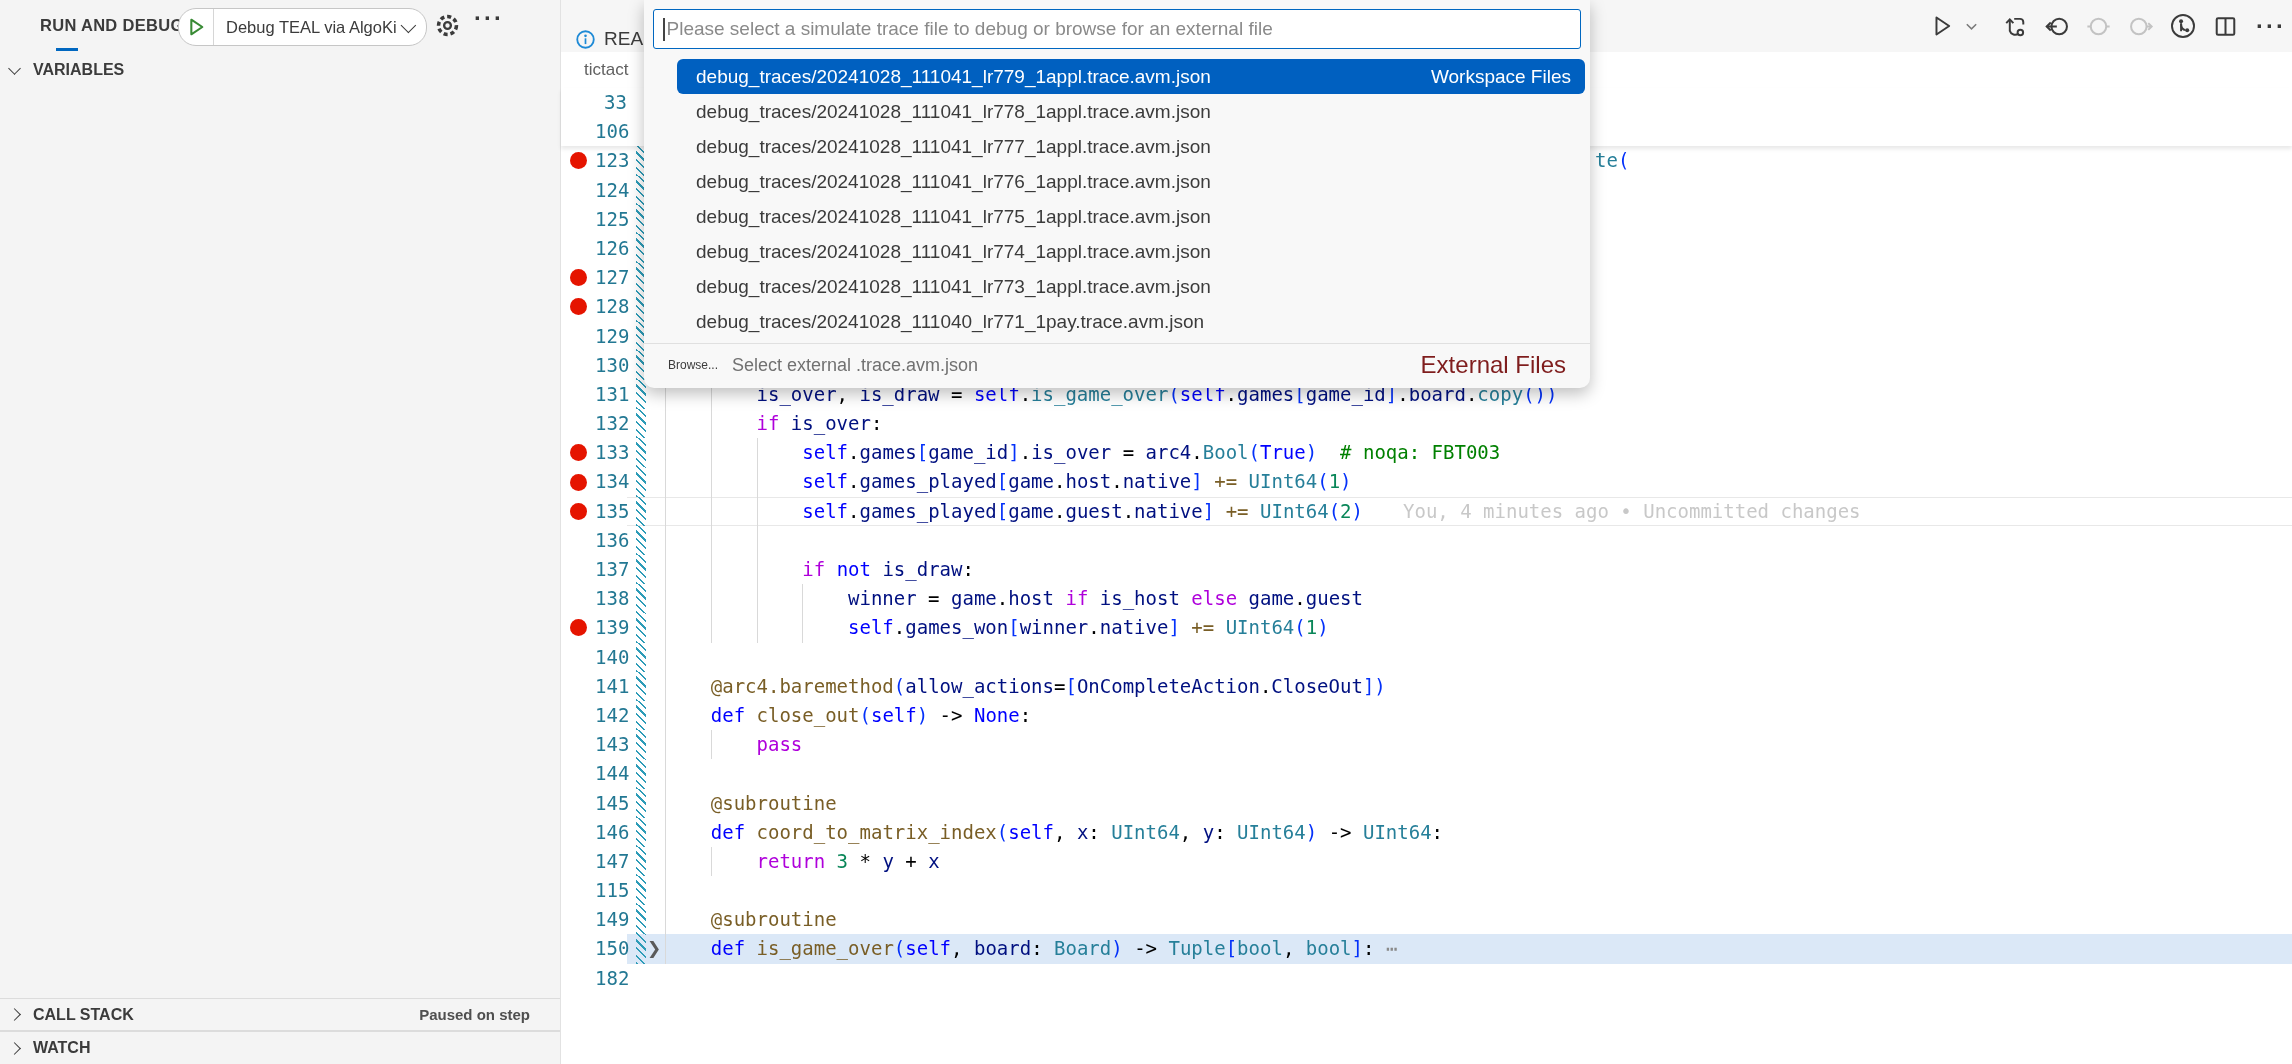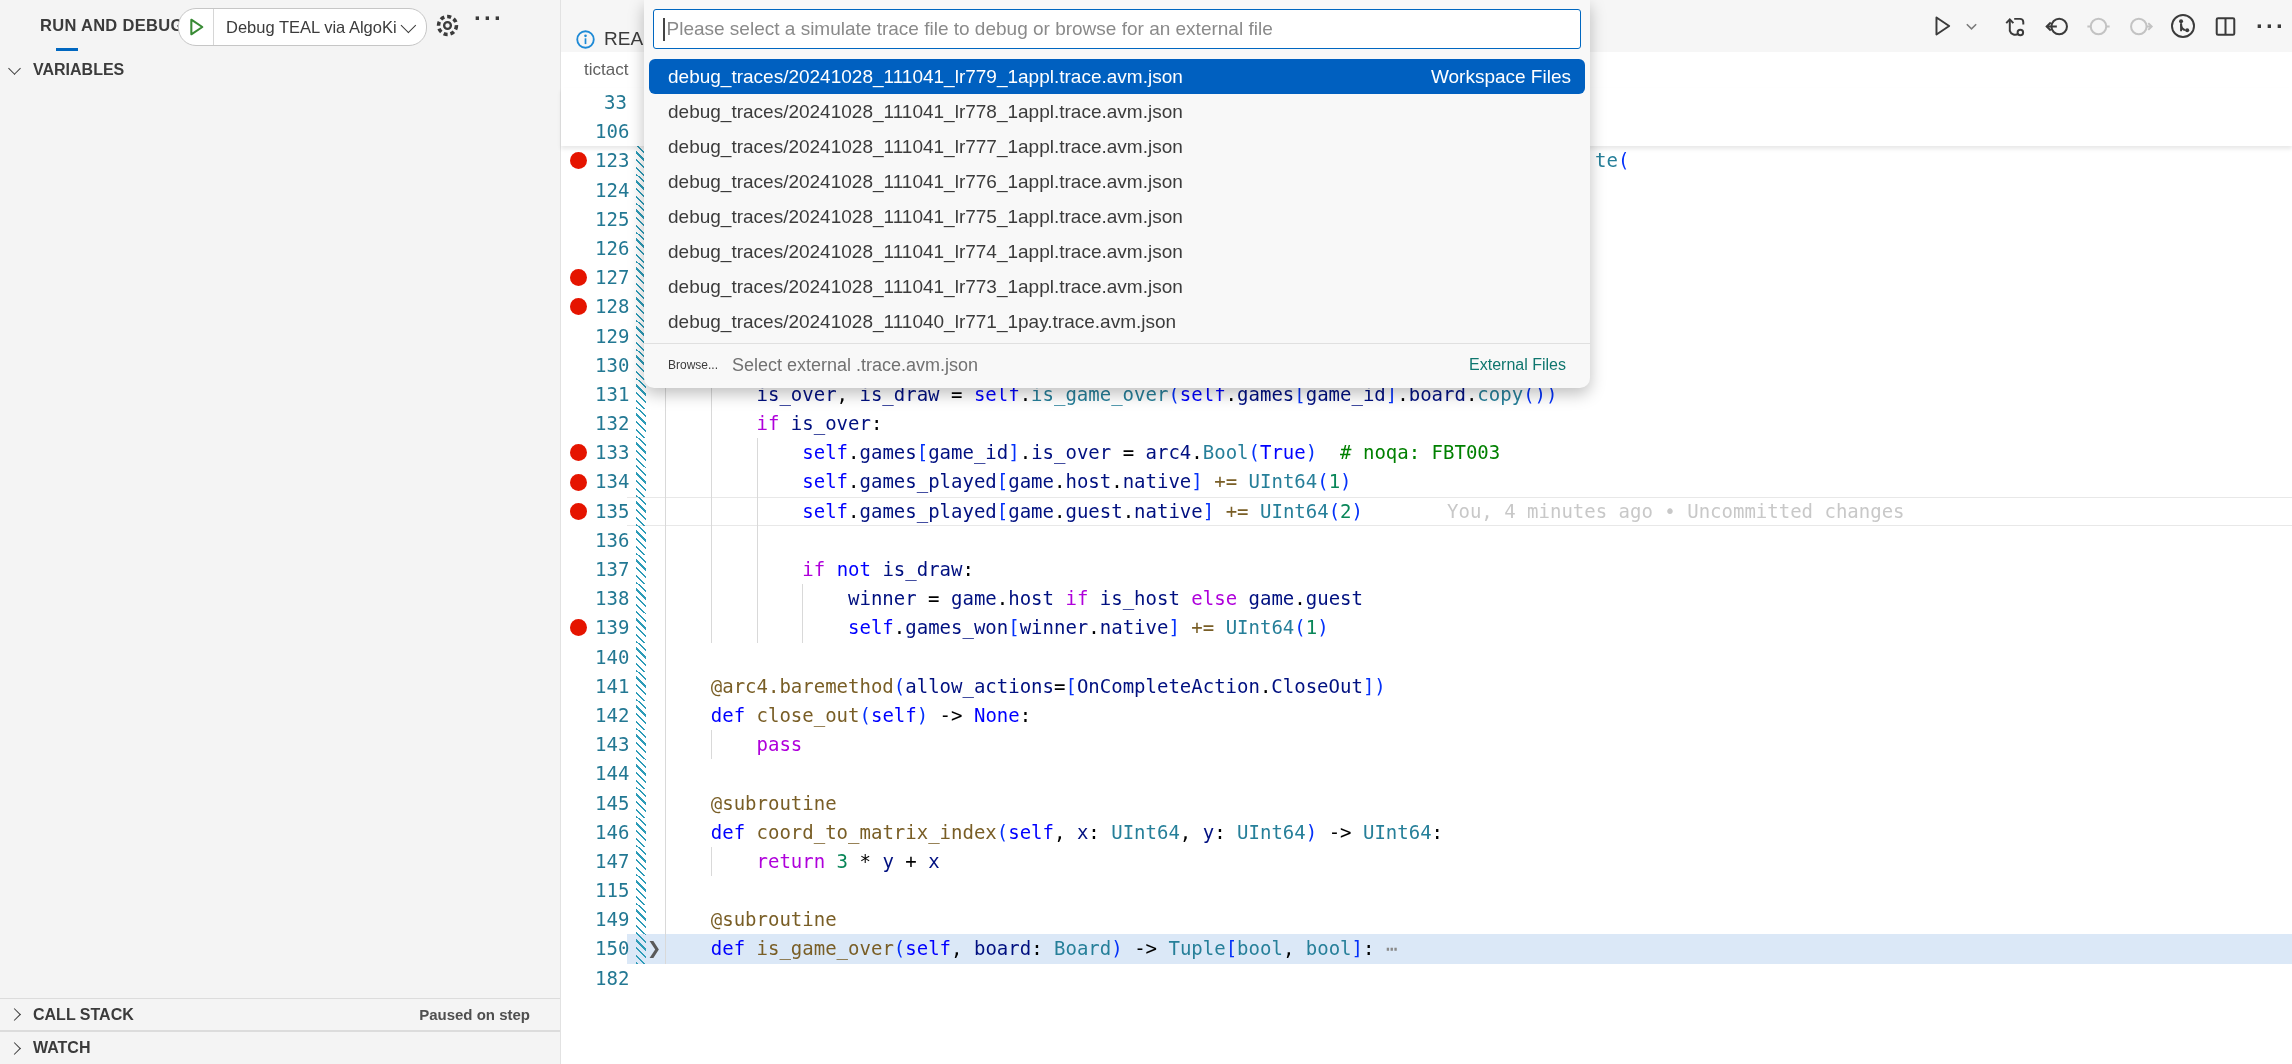--- a/index.html
+++ b/index.html
@@ -41,40 +41,40 @@
   .gbp{width:34px;display:flex;align-items:center;justify-content:center;z-index:1;}
   .bp-dot{width:17px;height:17px;border-radius:50%;background:#e51400;}
   .gnum{width:32px;text-align:right;color:#237893;z-index:1;}
   .ghatch{width:22px;position:relative;z-index:1;}
   .ghatch i{position:absolute;left:9px;top:0;bottom:0;width:10px;
     background:repeating-linear-gradient(45deg,#2d9cb8 0 1.6px,rgba(255,255,255,0) 1.6px 5.4px);}
   .gcode{flex:1;padding-left:16px;white-space:pre;z-index:1;
     background-image:repeating-linear-gradient(to right,#d9d9d9 0 1px,transparent 1px 4ch);
     background-repeat:no-repeat;background-position:16px 0;background-size:0 0;}
   .fold-chev{position:absolute;left:84px;top:0;width:18px;height:29.2px;color:#5a5a5a;font-size:17px;line-height:29.2px;text-align:center;z-index:2;font-family:"DejaVu Sans",sans-serif;}
-  .blame{color:#c8c8c8;margin-left:84px;}
+  .blame{color:#c8c8c8;margin-left:40px;}
   .tk-kw{color:#AF00DB}.tk-kb{color:#0000FF}.tk-v{color:#001080}.tk-fn{color:#267F99}
   .tk-dn{color:#795E26}.tk-nm{color:#098658}.tk-cm{color:#008000}.tk-op{color:#000}
   .tk-br{color:#0431FA}.tk-fold{color:#8a8a8a}
   
   .quickpick{position:absolute;left:644px;top:0;width:946px;background:#f8f8f8;z-index:20;
     border-radius:0 0 10px 10px;box-shadow:0 6px 16px rgba(0,0,0,.25);padding-bottom:2px;}
   .qp-inputwrap{padding:9px 9px 5px 9px;}
   .qp-input{height:38px;background:#fff;border:1.5px solid #0067c0;border-radius:3px;display:flex;align-items:center;padding:0 9px;}
   .qp-caret{width:1.5px;height:23px;background:#444;margin-right:2px;}
   .qp-placeholder{font-size:19px;color:#8a8a8a;white-space:nowrap;overflow:hidden;}
-  .qp-list{margin-top:5px;}
+  .qp-list{margin-top:5px;padding-left:28px;}
   .qp-item{height:35px;display:flex;align-items:center;margin:0 5px;padding:0 14px 0 19px;border-radius:6px;font-size:19px;color:#3b3b3b;cursor:pointer;}
   .qp-item .qp-label{flex:1;white-space:nowrap;overflow:hidden;}
   .qp-item.sel{background:#0060C0;color:#fff;}
   .qp-badge{margin-left:auto;font-size:19px;}
   .qp-browse{margin-top:4px;border-top:1px solid #e0e0e0;height:42px;display:flex;align-items:center;padding:0 24px;cursor:pointer;}
   .qp-browse-label{font-size:12px;color:#3b3b3b;}
   .qp-browse-desc{font-size:18px;color:#717171;margin-left:14px;}
-  .qp-browse-badge{margin-left:auto;font-size:16px;color:#0f766e;}
+  .qp-browse-badge{margin-left:auto;font-size:24px;color:#7f1d1d;}
   svg{display:block;}
 </style>
 </head>
 <body>
 
 <div class="sidebar">
   <div class="sb-head">
     <span class="sb-title">RUN AND DEBUG</span>
     <span class="sb-underline"></span>
     <div class="dbg-combo">

